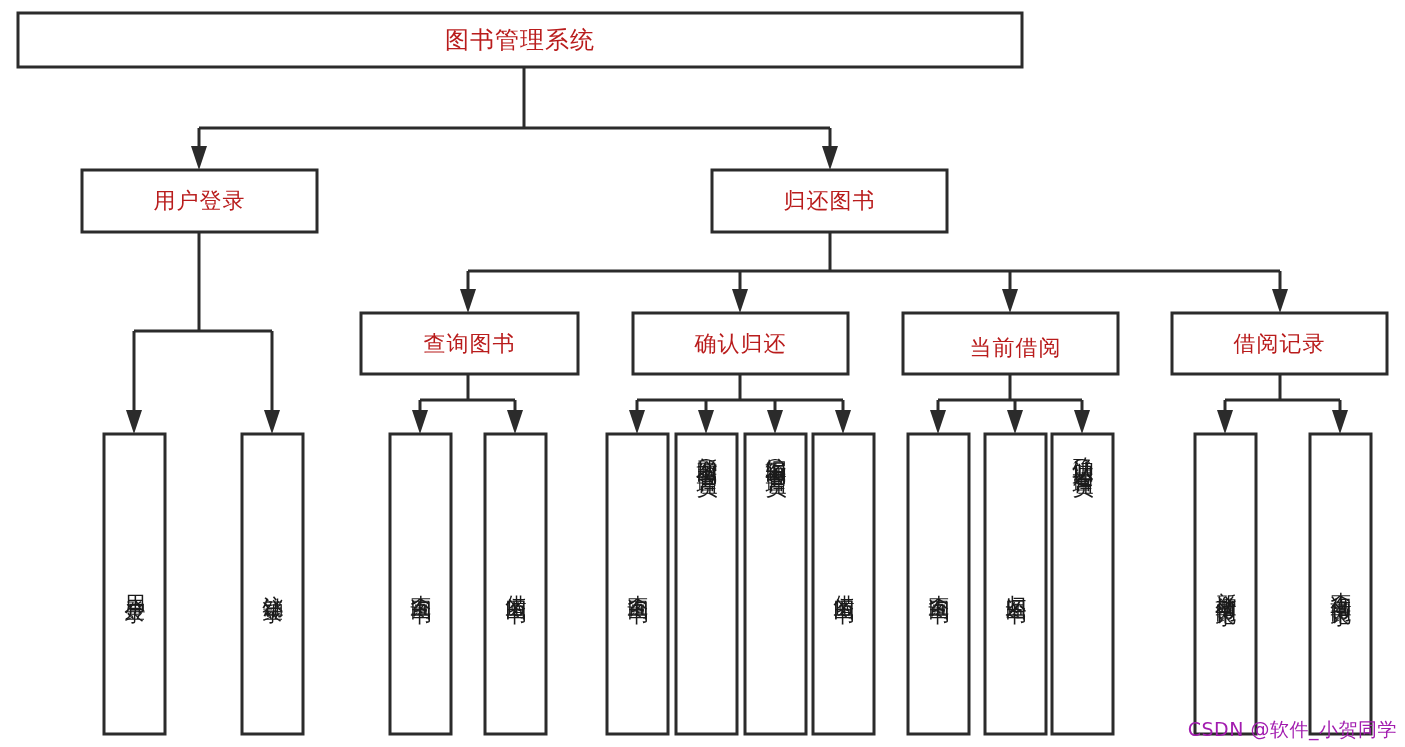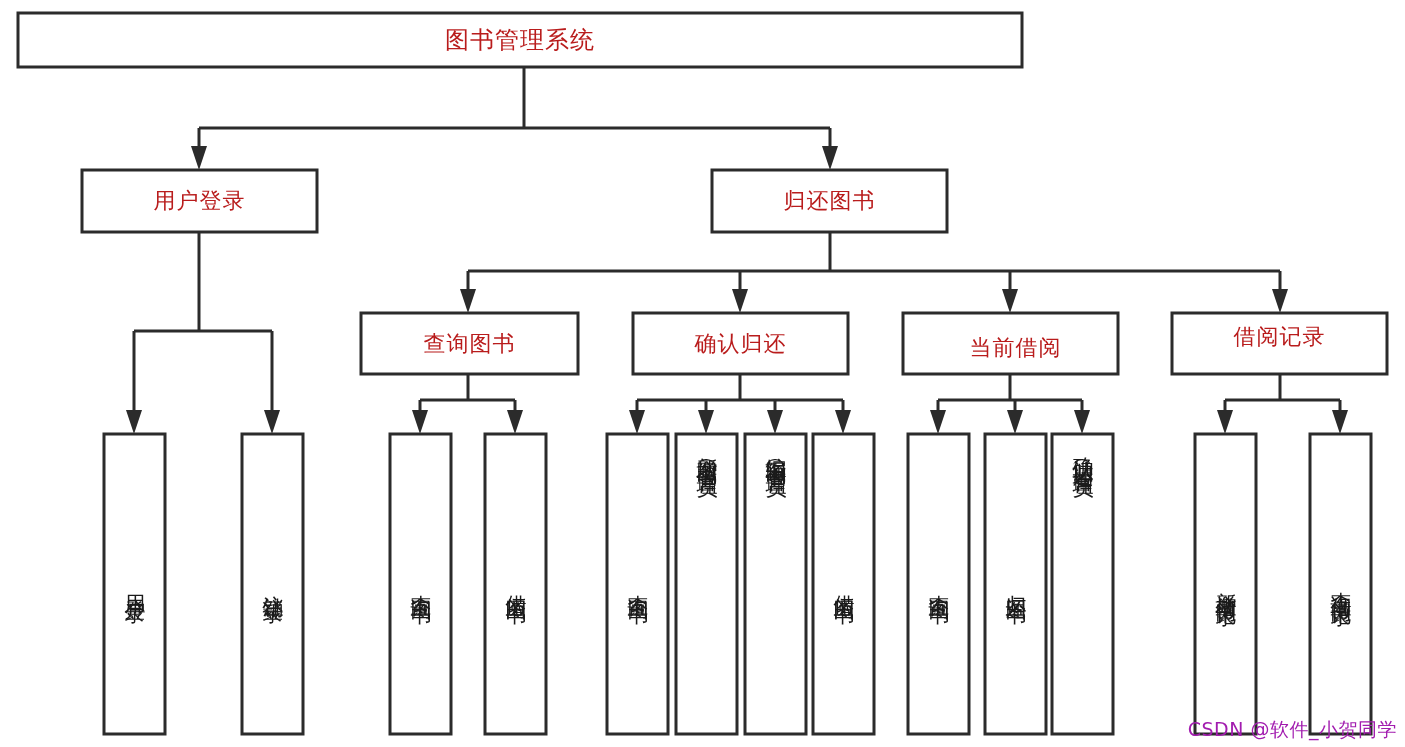--- a/index.html
+++ b/index.html
@@ -187,21 +187,21 @@
 
   <div class="hlabel-box" style="left:361px; top:313px; width:217px; height:61px;">
     <span class="hlabel-text">查询图书</span>
   </div>
   <div class="hlabel-box" style="left:633px; top:313px; width:215px; height:61px;">
     <span class="hlabel-text">确认归还</span>
   </div>
   <div class="hlabel-box" style="left:888px; top:313px; width:215px; height:70px;margin-left:20px;">
     <span class="hlabel-text">当前借阅</span>
   </div>
-  <div class="hlabel-box" style="left:1172px; top:306px; width:215px; height:61px;">
+  <div class="hlabel-box" style="left:1172px; top:313px; width:215px; height:61px;">
     <span class="hlabel-text">借阅记录</span>
   </div>
 
   <div class="vlabel-box" style="left:104px; top:434px; width:61px; height:300px;">
     <span class="vlabel-text">用户登录</span>
   </div>
   <div class="vlabel-box" style="left:242px; top:434px; width:61px; height:300px;">
     <span class="vlabel-text">注销登录</span>
   </div>
   <div class="vlabel-box" style="left:390px; top:434px; width:61px; height:300px;">

